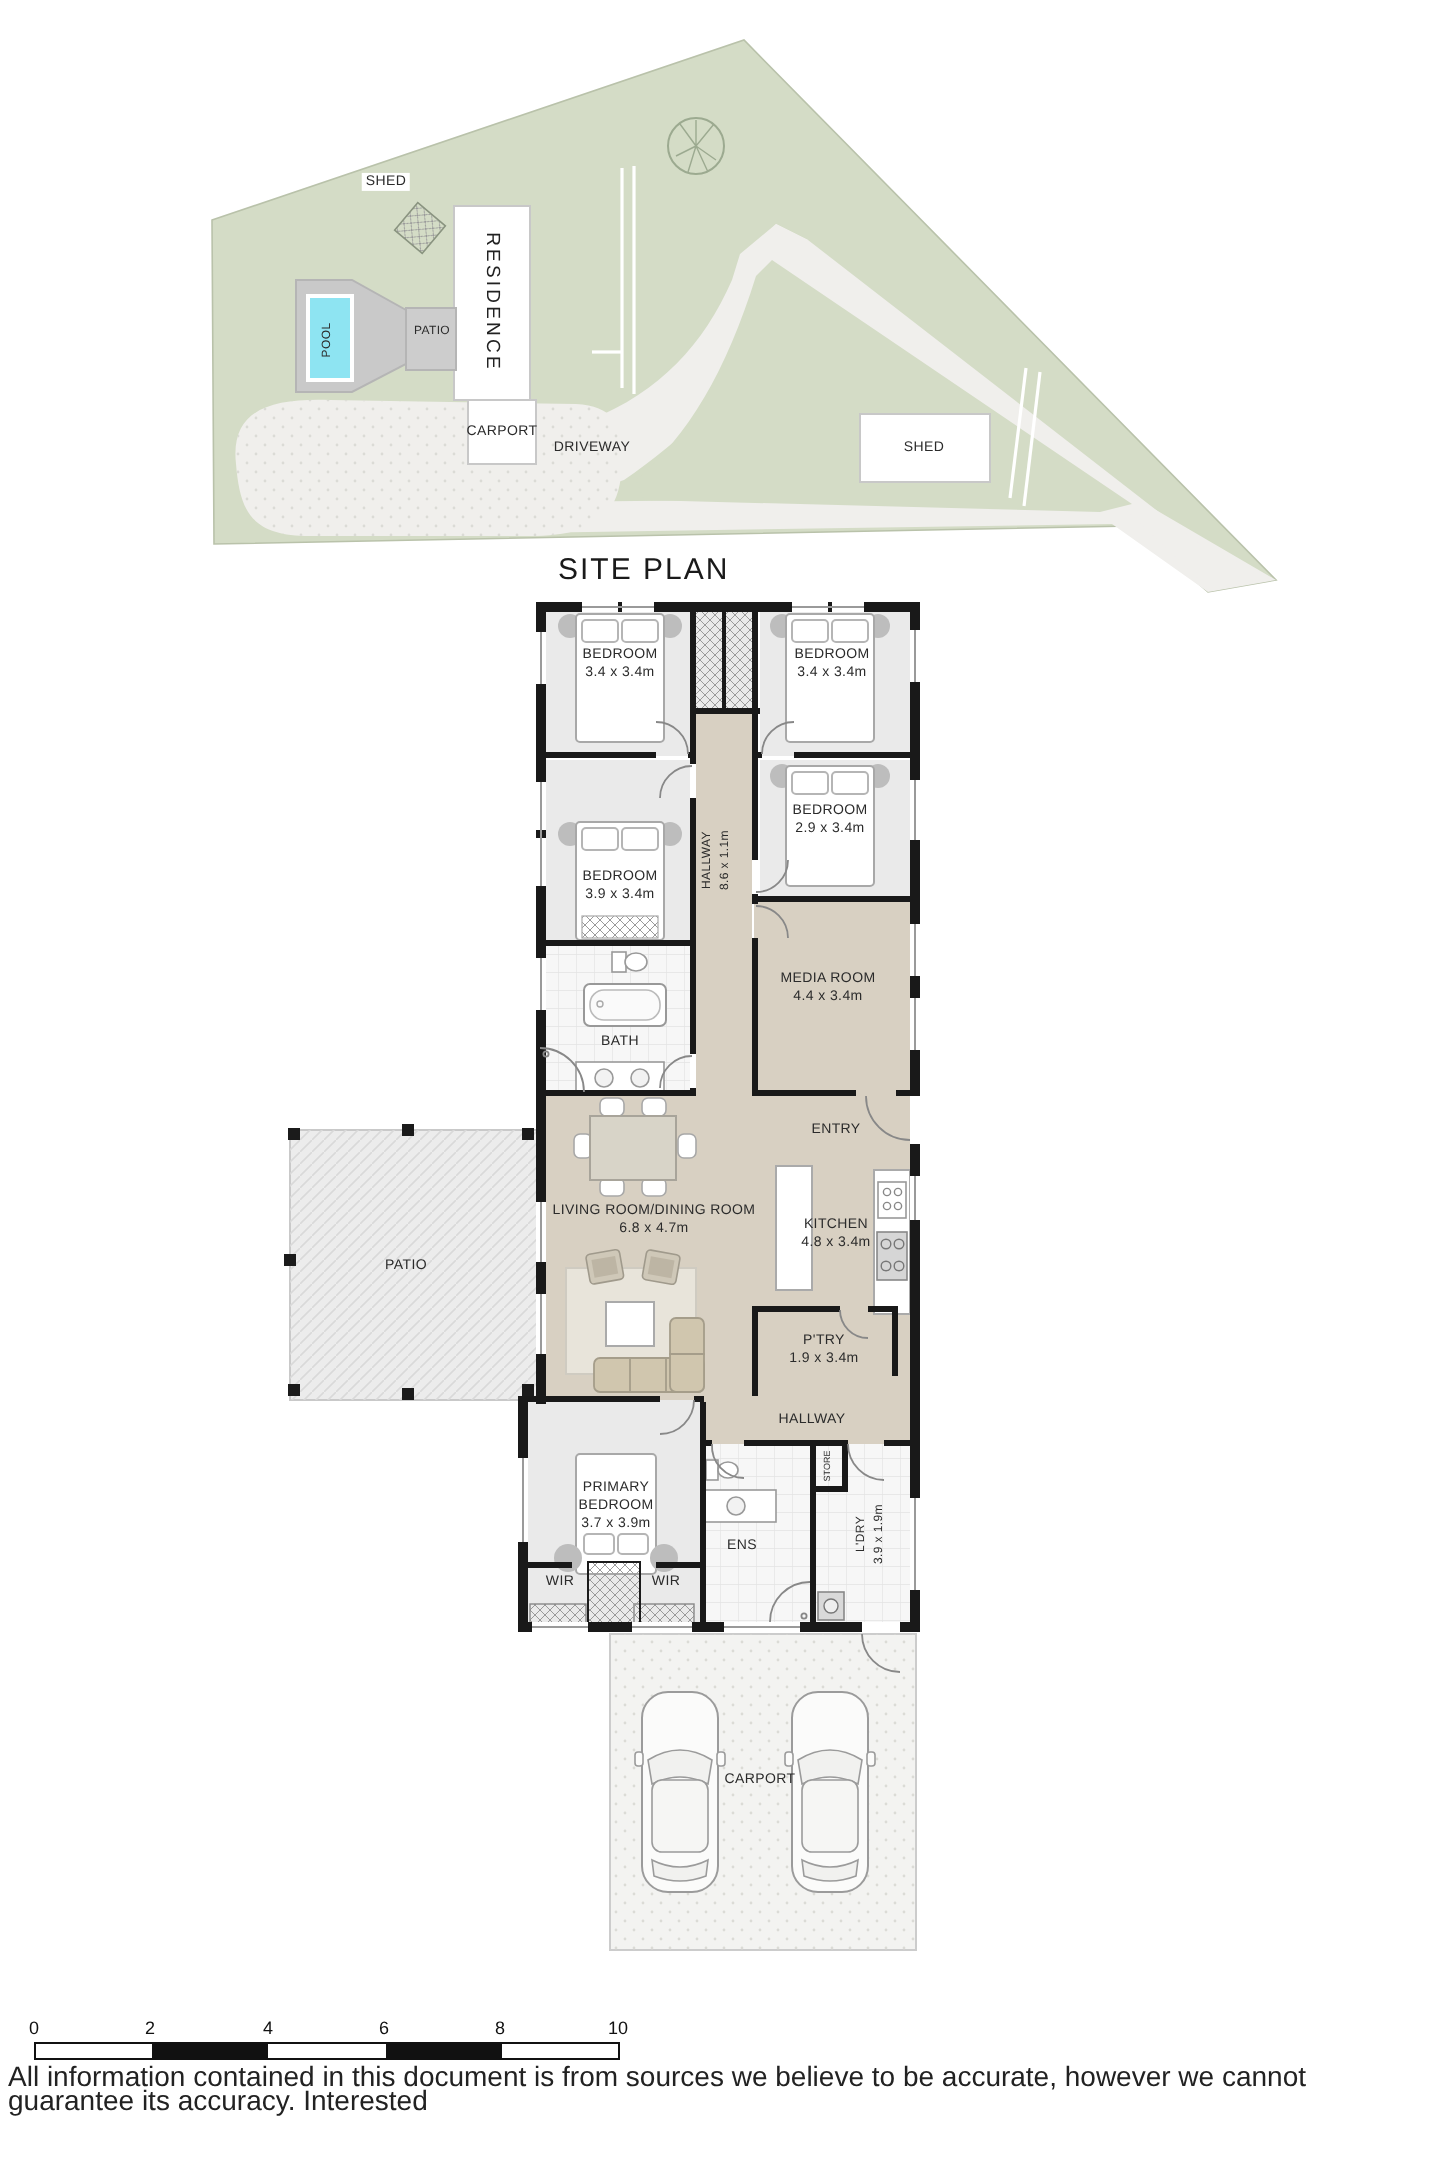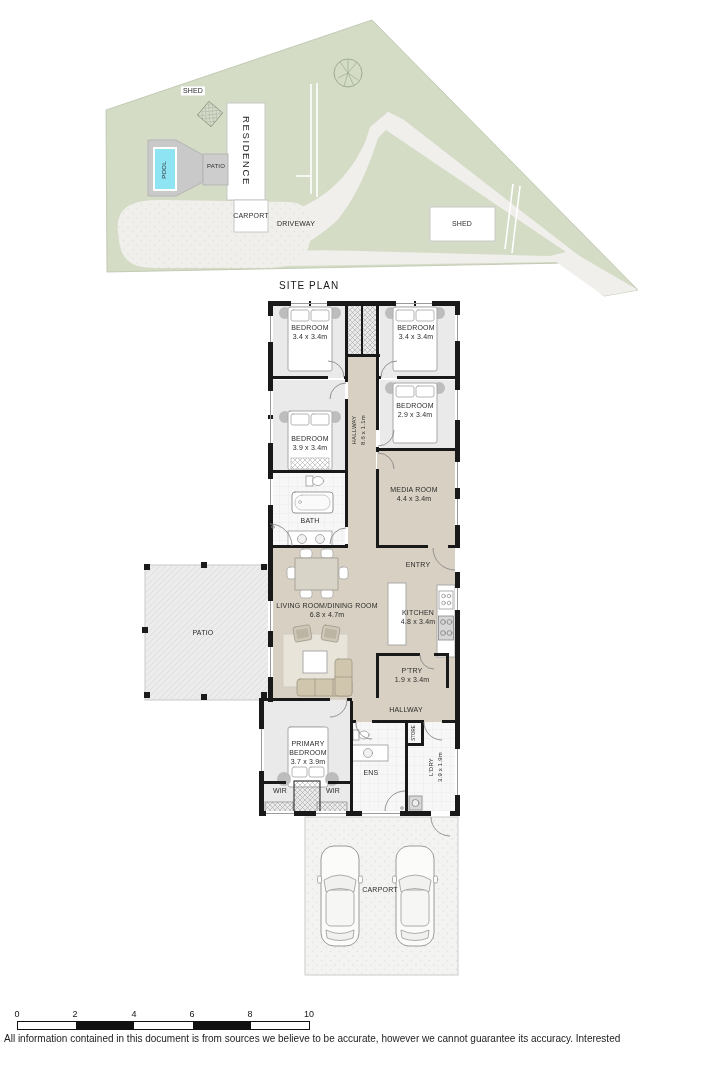--- a/index.html
+++ b/index.html
@@ -6,31 +6,31 @@
   .page{position:relative;width:720px;height:1080px;background:#ffffff;overflow:hidden;
         font-family:"Liberation Sans",sans-serif;}
   .page svg{position:absolute;left:0;top:0;}
   .lbl{position:absolute;font-size:7px;line-height:1.3;color:#2b2b2b;white-space:nowrap;
        transform:translate(-50%,-50%);text-align:center;letter-spacing:.2px;}
   .lbl.v{transform:translate(-50%,-50%) rotate(-90deg);}
   .lbl.bg{background:#fff;padding:0 2px;}
   .lbl .wrap{white-space:normal;width:52px;}
   .residence-lbl{position:absolute;font-size:9.5px;letter-spacing:1.6px;color:#222;
        transform:translate(-50%,-50%) rotate(90deg);white-space:nowrap;}
-  .site-title{position:absolute;font-size:10px;letter-spacing:1px;color:#1a1a1a;
+  .site-title{position:absolute;font-size:15px;letter-spacing:1px;color:#1a1a1a;
        transform:translate(0,-50%);white-space:nowrap;}
   .tiny{font-size:6px;}
   .micro{font-size:4.5px;letter-spacing:0;}
   .scalebar{position:absolute;left:0;top:0;}
   .scalebar .tick{position:absolute;font-size:9px;color:#111;transform:translateX(-50%);}
   .bar{position:absolute;left:17px;top:1021px;width:291px;height:7px;border:1px solid #111;
        display:flex;}
   .bar div{flex:1;}
   .seg-b{background:#111;} .seg-w{background:#fff;}
-  .disclaimer{position:absolute;left:4px;top:1033px;width:714px;font-size:10px;
+  .disclaimer{position:absolute;left:4px;top:1033px;width:714px;font-size:14px;
        line-height:11.5px;color:#222;}
 </style>
 </head>
 <body>
 
 <div class="page">
 
 <svg width="720" height="1080" viewBox="0 0 720 1080">
   <defs>
     <pattern id="xh" width="5" height="5" patternUnits="userSpaceOnUse">

